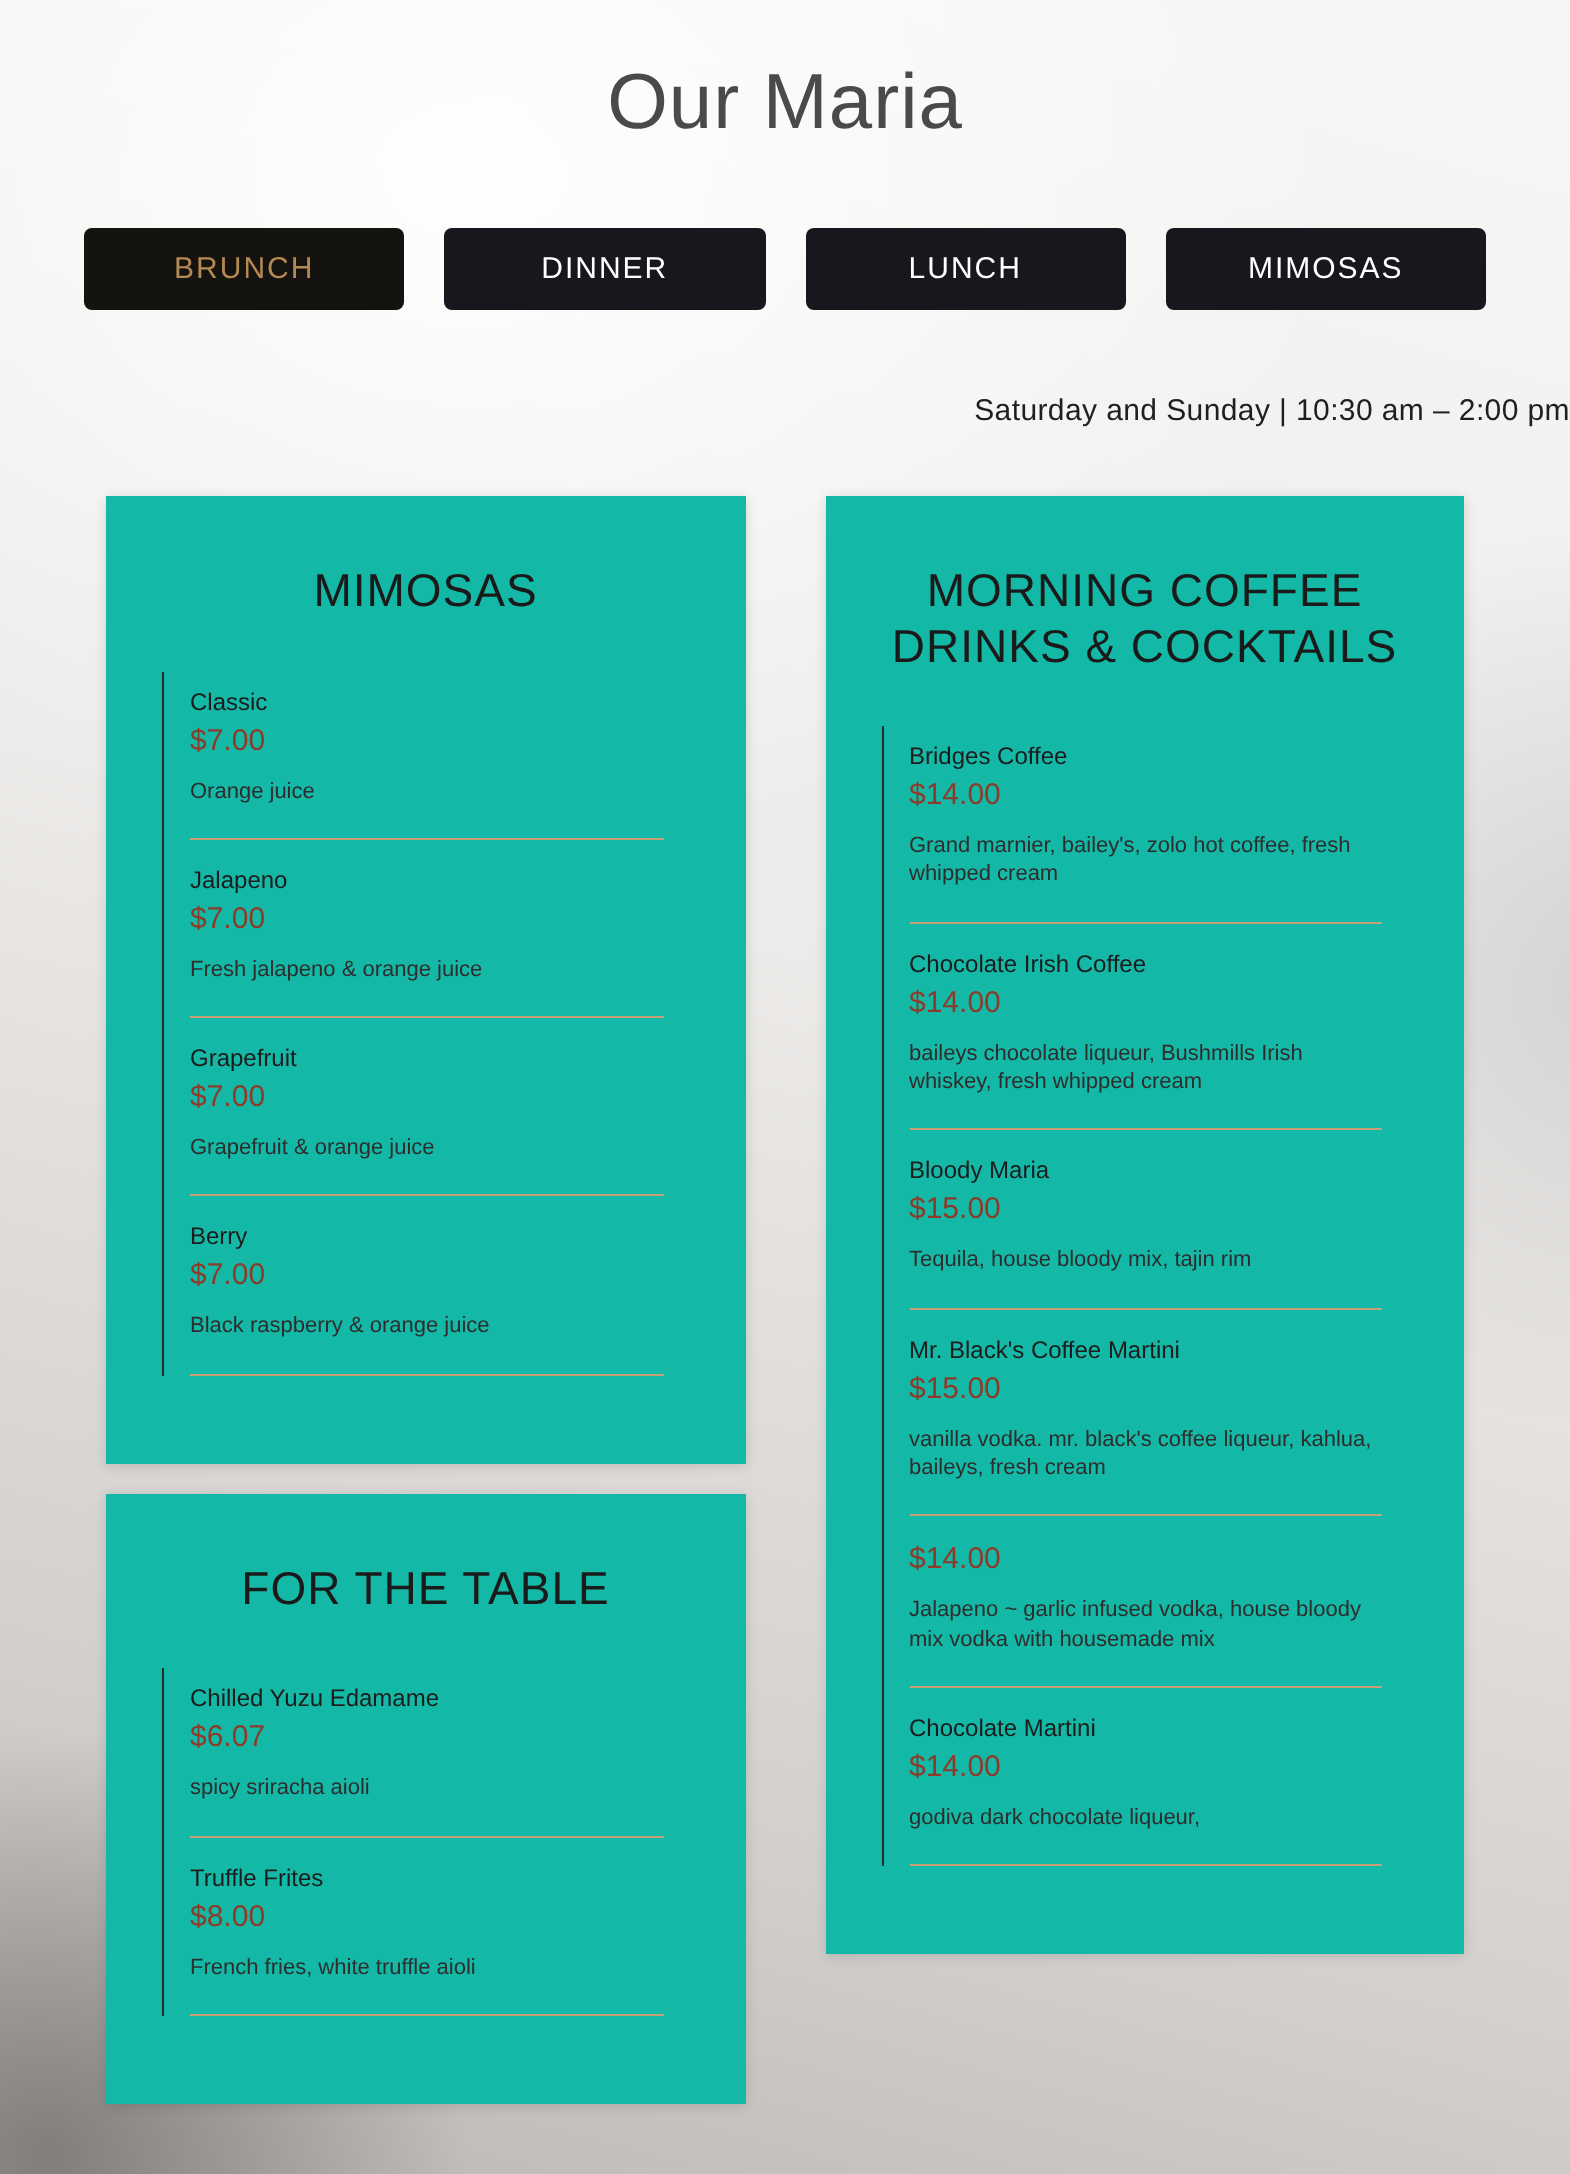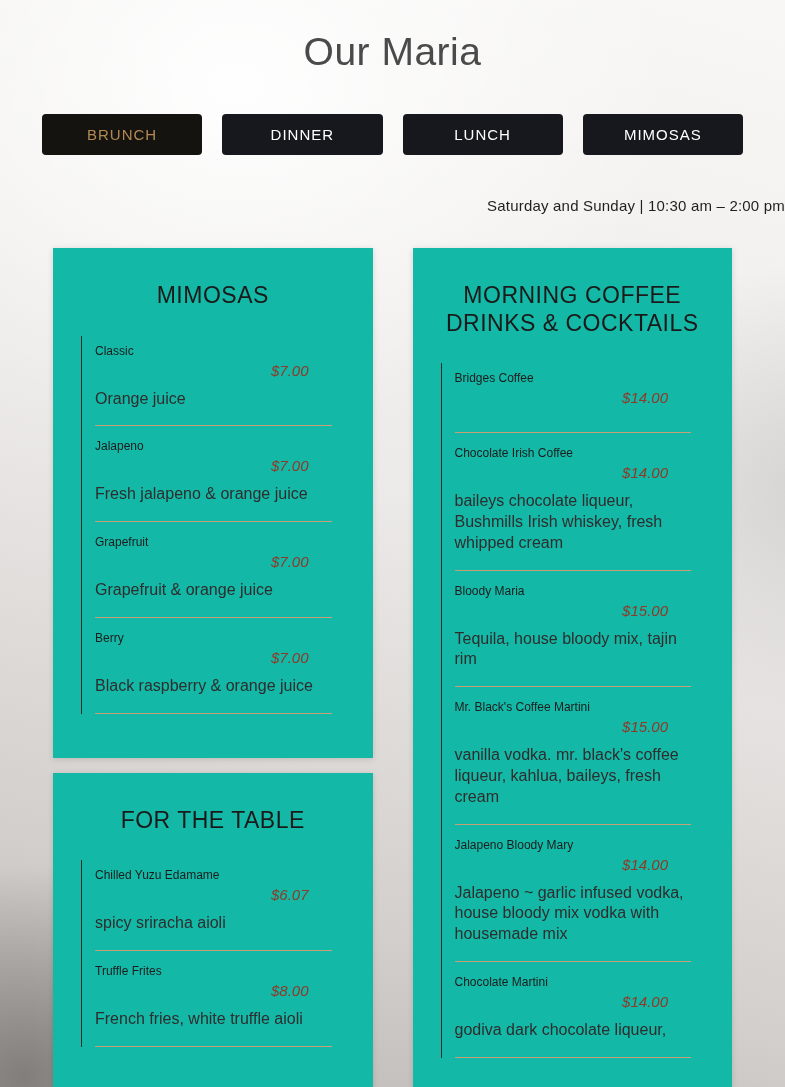--- a/index.html
+++ b/index.html
@@ -71,27 +71,25 @@
   }
   .item{
     padding:13px 0 16px;
     border-bottom:1px solid var(--divider-color);
   }
   .item:first-child{padding-top:8px;}
   .item-name{
     font-size:12px;color:#1c1c1c;margin-bottom:4px;
   }
   .item-price{
-    text-align:right;
     font-size:15px;color:var(--price-color);
-    margin:0 23px 10px 0;
-    font-style:italic;
+    margin:0 8px 10px 0;
   }
   .item-desc{
-    font-size:16px;color:#2d2d2d;line-height:1.3;
+    font-size:11px;color:#2d2d2d;line-height:1.3;
   }
 </style>
 </head>
 <body>
 
 <div class="page">
   <h1 class="page-title">Our Maria</h1>
   <nav class="tabs">
       <button class="tab active">BRUNCH</button>
       <button class="tab">DINNER</button>
@@ -142,38 +140,38 @@
           </div>
         </section>
       </div>
       <div class="menu-column">
         <section class="menu-card">
           <h2 class="card-title">MORNING COFFEE DRINKS &amp; COCKTAILS</h2>
           <div class="items">
             <div class="item">
               <div class="item-name">Bridges Coffee</div>
               <div class="item-price">$14.00</div>
+              <div class="item-desc">Grand marnier, bailey's, zolo hot coffee, fresh whipped cream</div>
             </div>
             <div class="item">
               <div class="item-name">Chocolate Irish Coffee</div>
               <div class="item-price">$14.00</div>
               <div class="item-desc">baileys chocolate liqueur, Bushmills Irish whiskey, fresh whipped cream</div>
             </div>
             <div class="item">
               <div class="item-name">Bloody Maria</div>
               <div class="item-price">$15.00</div>
               <div class="item-desc">Tequila, house bloody mix, tajin rim</div>
             </div>
             <div class="item">
               <div class="item-name">Mr. Black's Coffee Martini</div>
               <div class="item-price">$15.00</div>
               <div class="item-desc">vanilla vodka. mr. black's coffee liqueur, kahlua, baileys, fresh cream</div>
             </div>
             <div class="item">
-              <div class="item-name">Jalapeno Bloody Mary</div>
               <div class="item-price">$14.00</div>
               <div class="item-desc">Jalapeno ~ garlic infused vodka, house bloody mix vodka with housemade mix</div>
             </div>
             <div class="item">
               <div class="item-name">Chocolate Martini</div>
               <div class="item-price">$14.00</div>
               <div class="item-desc">godiva dark chocolate liqueur,</div>
             </div>
           </div>
         </section>

